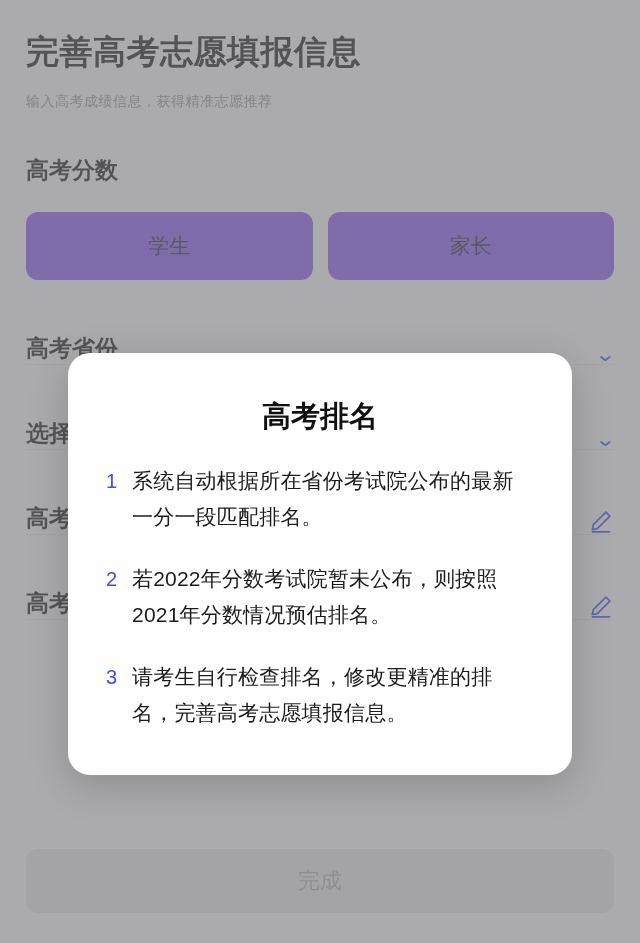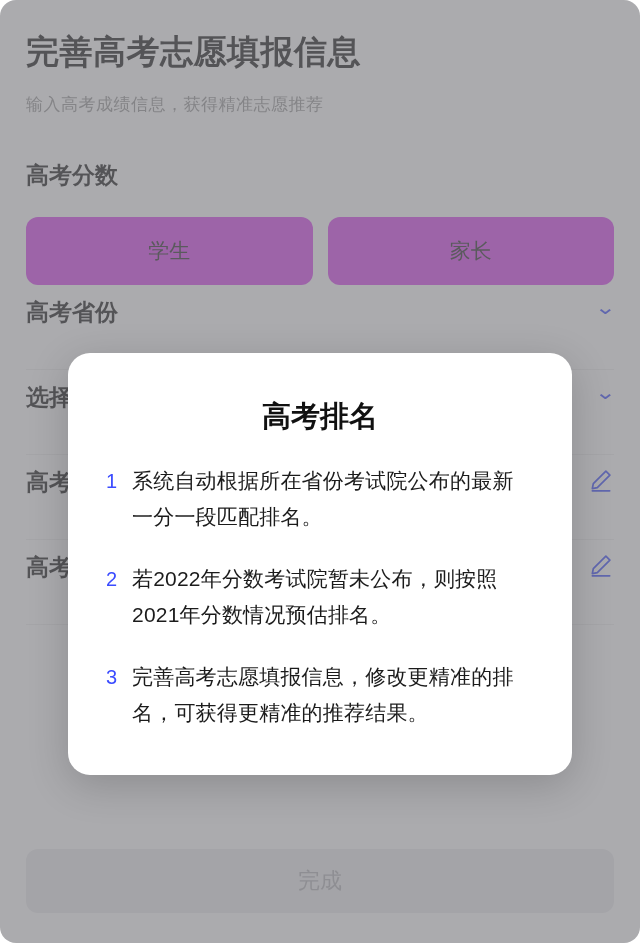--- a/index.html
+++ b/index.html
@@ -13,68 +13,67 @@
     font-family: "Liberation Sans", sans-serif;
     background: #ffffff;
     position: relative;
   }
   #page {
     position: relative;
     width: 640px;
     height: 943px;
     background: #ffffff;
     overflow: hidden;
-    border-radius: 16px;
   }
   
   .page-content {
     position: absolute;
     inset: 0;
     padding: 0 26px;
     box-sizing: border-box;
   }
   .page-title {
     margin: 30px 0 0 0;
     font-size: 33px;
     font-weight: bold;
     color: #1b1b1b;
     letter-spacing: 0.5px;
   }
   .page-subtitle {
     margin: 18px 0 0 0;
-    font-size: 17px;
+    font-size: 14px;
     color: #9a9a9a;
     letter-spacing: 0.5px;
   }
   .section-title {
     margin: 44px 0 0 0;
     font-size: 23px;
     font-weight: bold;
     color: #1b1b1b;
   }
   .role-row {
     display: flex;
     gap: 15px;
     margin-top: 26px;
   }
   .role-chip {
     flex: 1;
     height: 68px;
-    background: #d946ef;
+    background: #8b5cf6;
     border-radius: 12px;
     display: flex;
     align-items: center;
     justify-content: center;
     font-size: 21px;
     color: #2b2b2b;
   }
   .field-row {
     height: 72px;
     display: flex;
-    align-items: flex-start;
+    align-items: flex-end;
     justify-content: space-between;
     border-bottom: 1px solid #efefef;
     margin-top: 12px;
   }
   .field-label {
     font-size: 23px;
     font-weight: bold;
     color: #1b1b1b;
     white-space: nowrap;
   }
@@ -221,18 +220,18 @@
       <li class="modal-item">
         <span class="item-num">1</span>
         <span class="item-text">系统自动根据所在省份考试院公布的最新一分一段匹配排名。</span>
       </li>
       <li class="modal-item">
         <span class="item-num">2</span>
         <span class="item-text">若2022年分数考试院暂未公布，则按照2021年分数情况预估排名。</span>
       </li>
       <li class="modal-item">
         <span class="item-num">3</span>
-        <span class="item-text">完善高考志愿填报信息，修改更精准的排名，可获得更精准的推荐结果。</span>
+        <span class="item-text">请考生自行检查排名，修改更精准的排名，完善高考志愿填报信息。</span>
       </li>
     </ul>
   </div>
 
 </div>
 
 </body></html>

